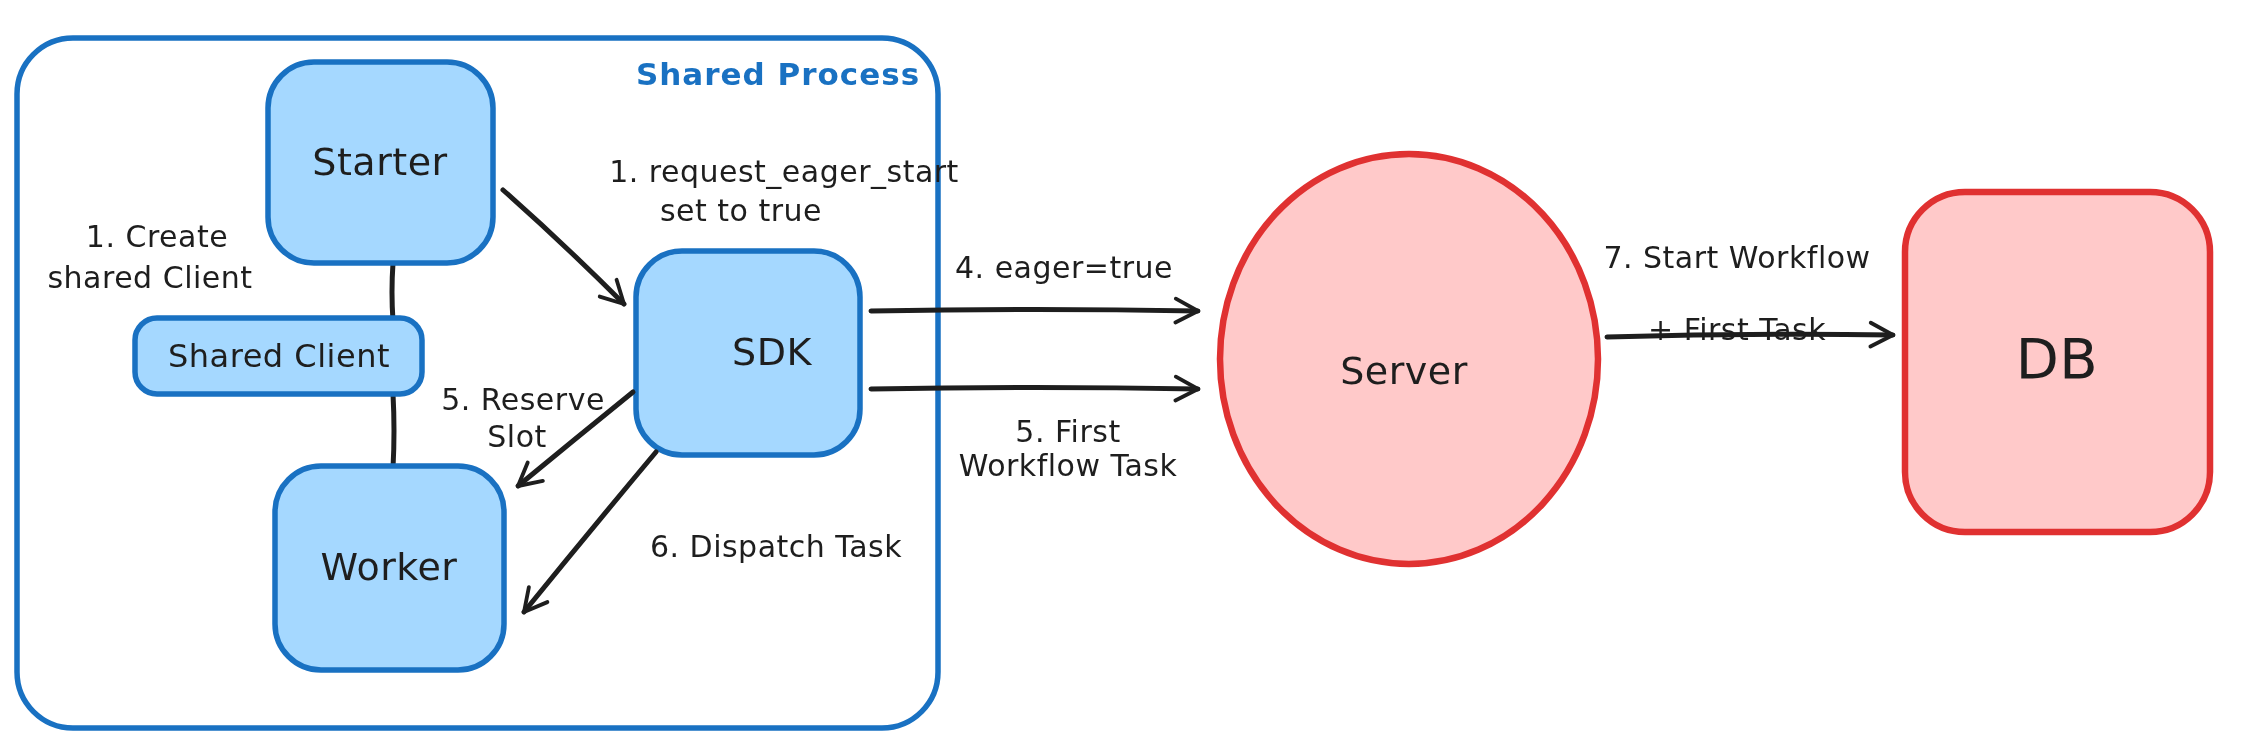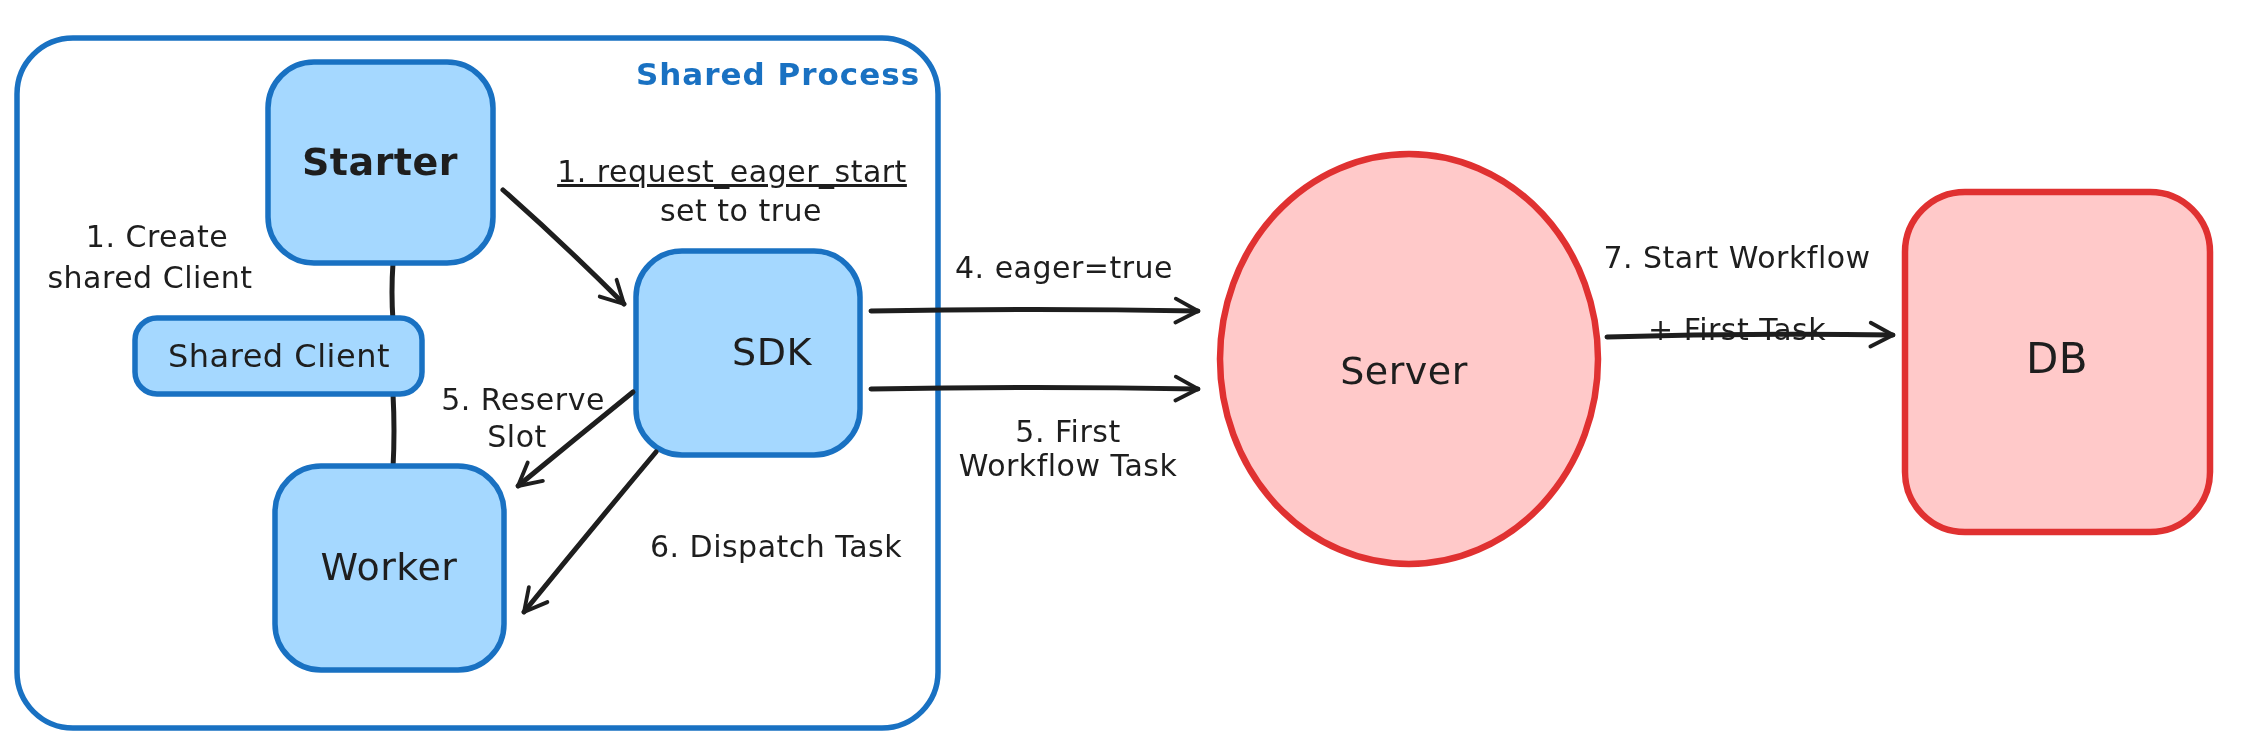--- a/index.html
+++ b/index.html
@@ -26,21 +26,21 @@
     white-space: nowrap;
     text-align: right;
     color: #1e1e1e;
     line-height: 1;
     letter-spacing: 0.5px;
   }
   .node-lbl   { font-size: 38px; }
   .note-lbl   { font-size: 30px; }
   .proc-lbl   { font-size: 31px; color: #1971c2; font-weight: 600; letter-spacing: 1px; }
   .sc-lbl     { font-size: 32px; }
-  .db-lbl     { font-size: 42px; }
+  .db-lbl     { font-size: 56px; }
 </style>
 </head>
 <body>
 
 <div class="stage">
 
   <svg width="2248" height="754" viewBox="0 0 2248 754">
     <defs>
       <marker id="arrowhead" viewBox="0 0 10 10" refX="8.2" refY="5" markerWidth="7" markerHeight="7" orient="auto" markerUnits="strokeWidth">
         <path d="M1.8,1.6 L8.2,5 L1.8,8.4" fill="none" stroke="#1e1e1e" stroke-width="1.1" stroke-linecap="round" stroke-linejoin="round"></path>
@@ -63,31 +63,31 @@
     <path d="M503,190 Q563,243 624,304" fill="none" stroke="#1e1e1e" stroke-width="5" stroke-linecap="round" marker-end="url(#arrowhead)"></path>
     <path d="M633,392 Q575,439 518,486" fill="none" stroke="#1e1e1e" stroke-width="5" stroke-linecap="round" marker-end="url(#arrowhead)"></path>
     <path d="M656,452 Q589,532 524,612" fill="none" stroke="#1e1e1e" stroke-width="5" stroke-linecap="round" marker-end="url(#arrowhead)"></path>
     <path d="M871,311 Q1035,308 1198,311" fill="none" stroke="#1e1e1e" stroke-width="5" stroke-linecap="round" marker-end="url(#arrowhead)"></path>
     <path d="M871,389 Q1035,386 1198,389" fill="none" stroke="#1e1e1e" stroke-width="5" stroke-linecap="round" marker-end="url(#arrowhead)"></path>
     <path d="M1607,337 Q1750,333 1893,335" fill="none" stroke="#1e1e1e" stroke-width="5" stroke-linecap="round" marker-end="url(#arrowhead)"></path>
   </svg>
 
   <div class="lbl proc-lbl" style="left:778px; top:74px;">Shared Process</div>
 
-  <div class="lbl node-lbl" style="left:380px; top:162px;font-weight:bold;">Starter</div>
+  <div class="lbl node-lbl" style="left:380px; top:162px;">Starter</div>
   <div class="lbl sc-lbl" style="left:279px; top:356px;">Shared Client</div>
   <div class="lbl node-lbl" style="left:389px; top:567px;">Worker</div>
   <div class="lbl node-lbl" style="left:748px; top:352px;margin-left:24px;">SDK</div>
   <div class="lbl node-lbl" style="left:1404px; top:371px;">Server</div>
   <div class="lbl db-lbl" style="left:2057px; top:359px;">DB</div>
 
   <div class="lbl note-lbl" style="left:157px; top:237px;">1. Create</div>
   <div class="lbl note-lbl" style="left:150px; top:278px;">shared Client</div>
 
-  <div class="lbl note-lbl" style="left:732px; top:172px;text-decoration:underline;">1. request_eager_start</div>
+  <div class="lbl note-lbl" style="left:784px; top:172px;">1. request_eager_start</div>
   <div class="lbl note-lbl" style="left:741px; top:211px;">set to true</div>
 
   <div class="lbl note-lbl" style="left:523px; top:400px;">5. Reserve</div>
   <div class="lbl note-lbl" style="left:517px; top:437px;">Slot</div>
 
   <div class="lbl note-lbl" style="left:1064px; top:268px;">4. eager=true</div>
 
   <div class="lbl note-lbl" style="left:1737px; top:258px;">7. Start Workflow</div>
   <div class="lbl note-lbl" style="left:1737px; top:295px;margin-top:35px;">+ First Task</div>
 

